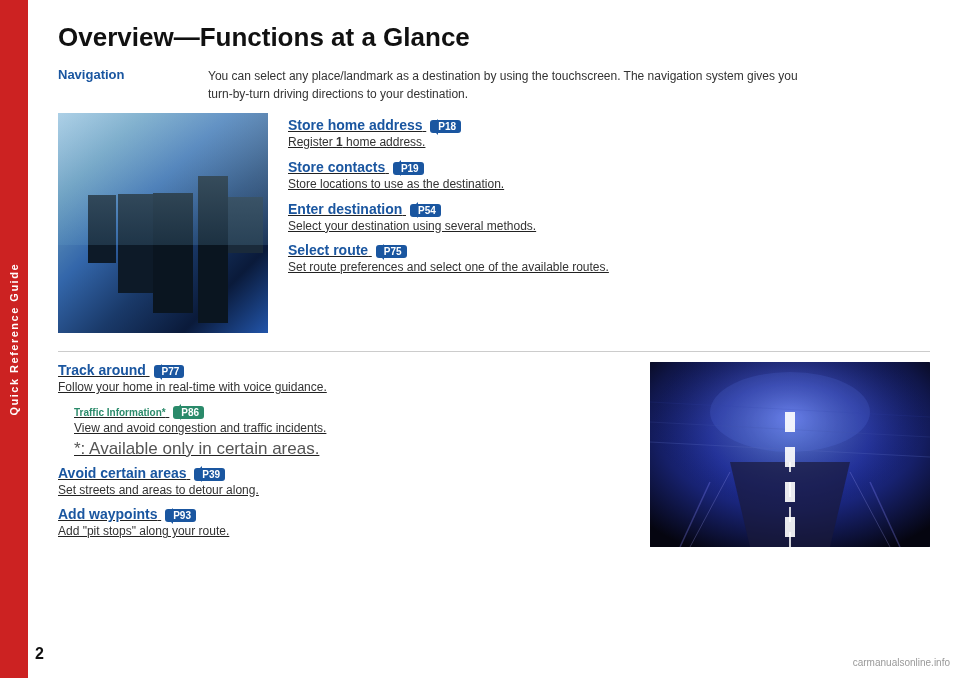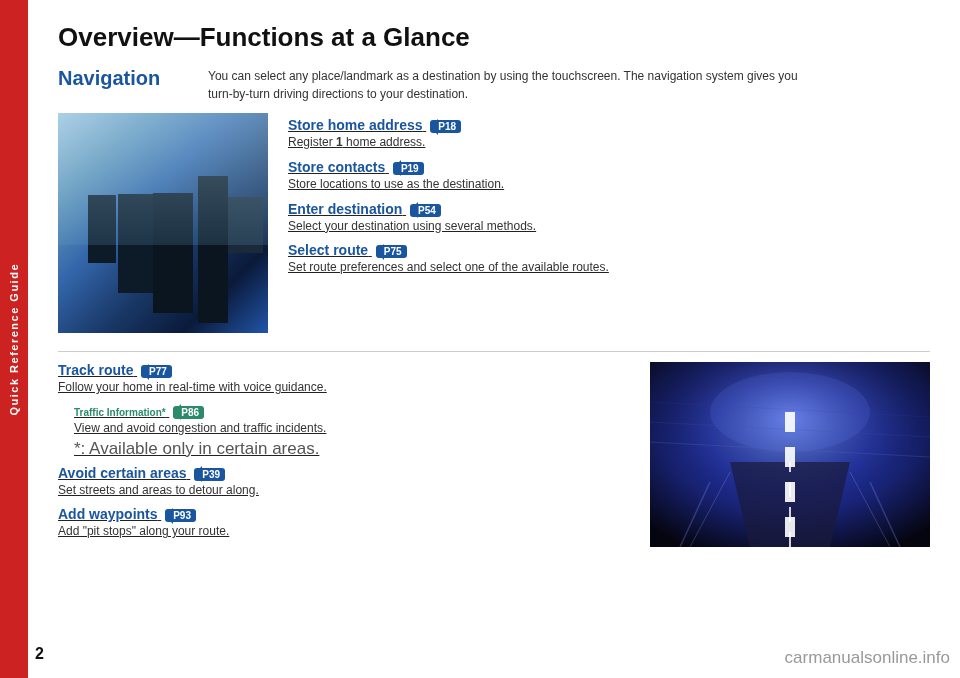--- a/index.html
+++ b/index.html
@@ -52,21 +52,21 @@
     .page-title {
       font-size: 26px;
       font-weight: bold;
       color: #111;
       margin-bottom: 14px;
       border-bottom: none;
     }
 
     
     .section-heading {
-      font-size: 20px;
+      font-size: 13px;
       font-weight: bold;
       color: #1a56a0;
       margin-bottom: 4px;
     }
 
     
     .description-text {
       font-size: 12px;
       color: #333;
       line-height: 1.5;
@@ -248,21 +248,21 @@
       font-size: 16px;
       font-weight: bold;
       color: #111;
     }
 
     
     .watermark {
       position: absolute;
       bottom: 10px;
       right: 10px;
-      font-size: 17px;
+      font-size: 10px;
       color: #999;
     }
 
     .divider-line {
       border: none;
       border-top: 1px solid #ccc;
       margin: 10px 0;
     }
 
     .page-ref-teal .page-ref-inner {
@@ -336,21 +336,21 @@
     </div>
   </div>
 
   <hr class="divider-line">
 
   <div class="bottom-section">
 
     <div class="bottom-left">
 
       <div class="item-block">
-        <span class="item-heading">Track route</span>
+        <span class="item-heading">Track around</span>
         <span class="page-ref">
           <span class="page-ref-inner">P77</span>
         </span>
         <div class="item-desc">Follow your home in real-time with voice guidance.</div>
       </div>
 
       <div class="item-block traffic-info-block">
         <span class="item-heading-teal">Traffic Information*</span>
         <span class="page-ref page-ref-teal">
           <span class="page-ref-inner" style="background:#2a8a6a;">P86</span>

